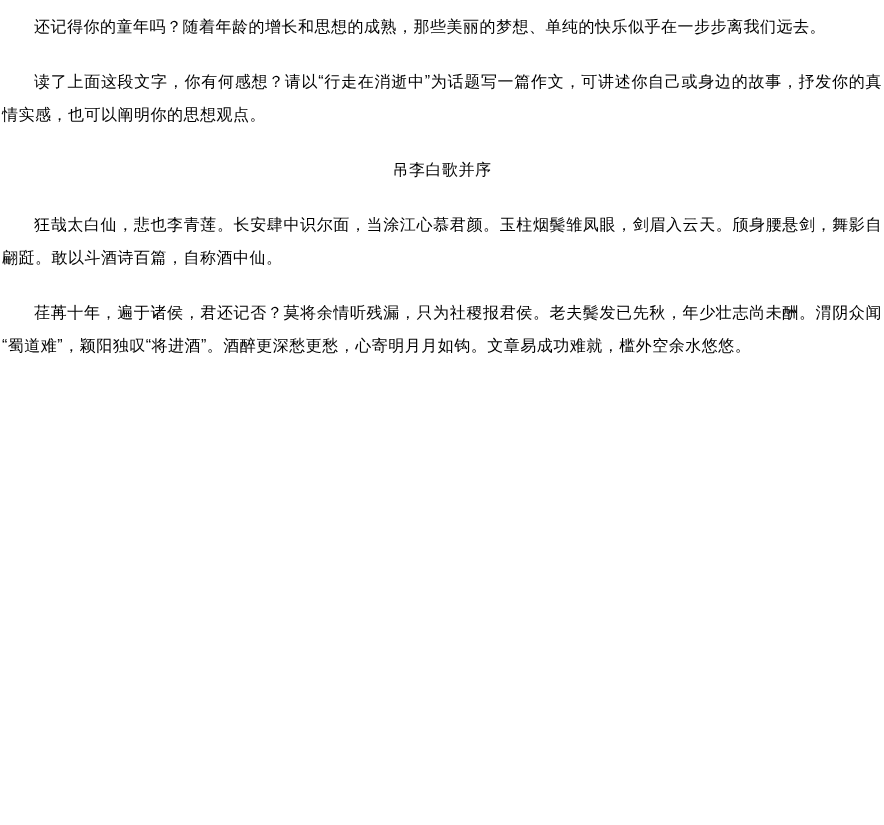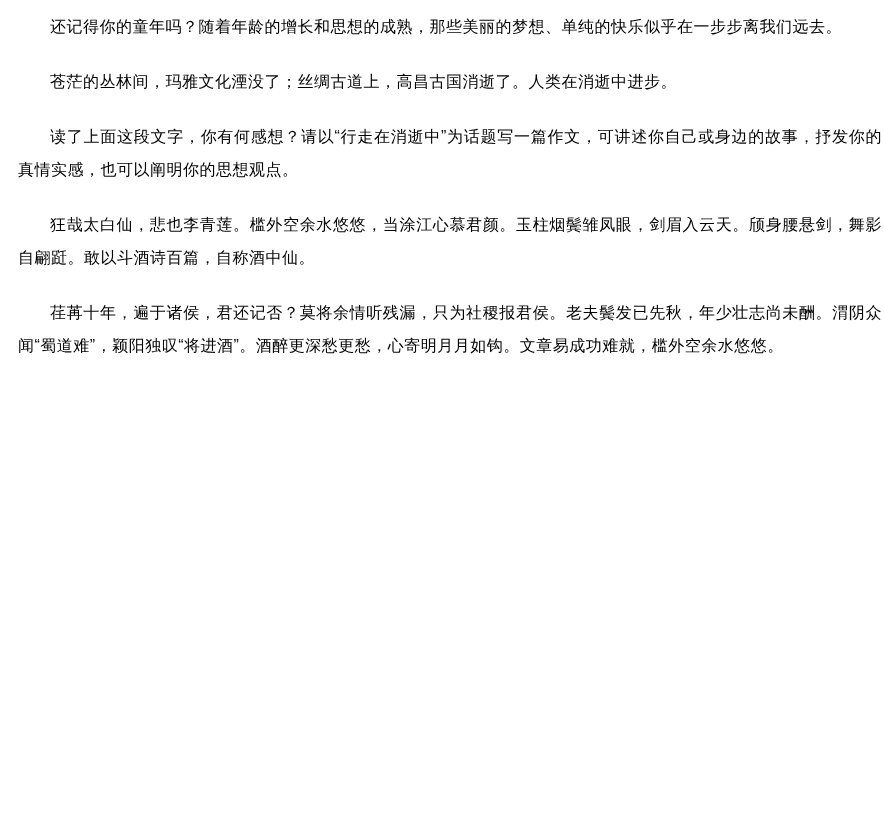--- a/index.html
+++ b/index.html
@@ -14,35 +14,35 @@
     font-family: "Liberation Sans", "DejaVu Sans", sans-serif;
     color: #000000;
     font-size: 16px;
     line-height: 33px;
     letter-spacing: 0.5px;
   }
   .document {
     padding: 10px 2px 10px 2px;
   }
   .para {
-    margin: 0 0 22px 16px;
+    margin: 0 0 22px 0;
     text-indent: 2em;
     text-align: justify;
   }
   .centered {
     margin: 0 0 22px 0;
     text-indent: 0;
     text-align: center;
   }
   .para:last-child {
     margin-bottom: 0;
   }
 </style>
 </head>
 <body>
 
 <div class="document">
   <p class="para">还记得你的童年吗？随着年龄的增长和思想的成熟，那些美丽的梦想、单纯的快乐似乎在一步步离我们远去。</p>
-  <p class="para">苍茫的丛林间，玛雅文化湮没了；丝绸古道上，高昌古国消逝了。人类在消逝中进步。</p>
   <p class="para">读了上面这段文字，你有何感想？请以“行走在消逝中”为话题写一篇作文，可讲述你自己或身边的故事，抒发你的真情实感，也可以阐明你的思想观点。</p>
-  <p class="para">狂哉太白仙，悲也李青莲。槛外空余水悠悠，当涂江心慕君颜。玉柱烟鬓雏凤眼，剑眉入云天。颀身腰悬剑，舞影自翩跹。敢以斗酒诗百篇，自称酒中仙。</p>
+  <p class="centered">吊李白歌并序</p>
+  <p class="para">狂哉太白仙，悲也李青莲。长安肆中识尔面，当涂江心慕君颜。玉柱烟鬓雏凤眼，剑眉入云天。颀身腰悬剑，舞影自翩跹。敢以斗酒诗百篇，自称酒中仙。</p>
   <p class="para">荏苒十年，遍于诸侯，君还记否？莫将余情听残漏，只为社稷报君侯。老夫鬓发已先秋，年少壮志尚未酬。渭阴众闻“蜀道难”，颖阳独叹“将进酒”。酒醉更深愁更愁，心寄明月月如钩。文章易成功难就，槛外空余水悠悠。</p>
 </div>
 
 </body></html>

